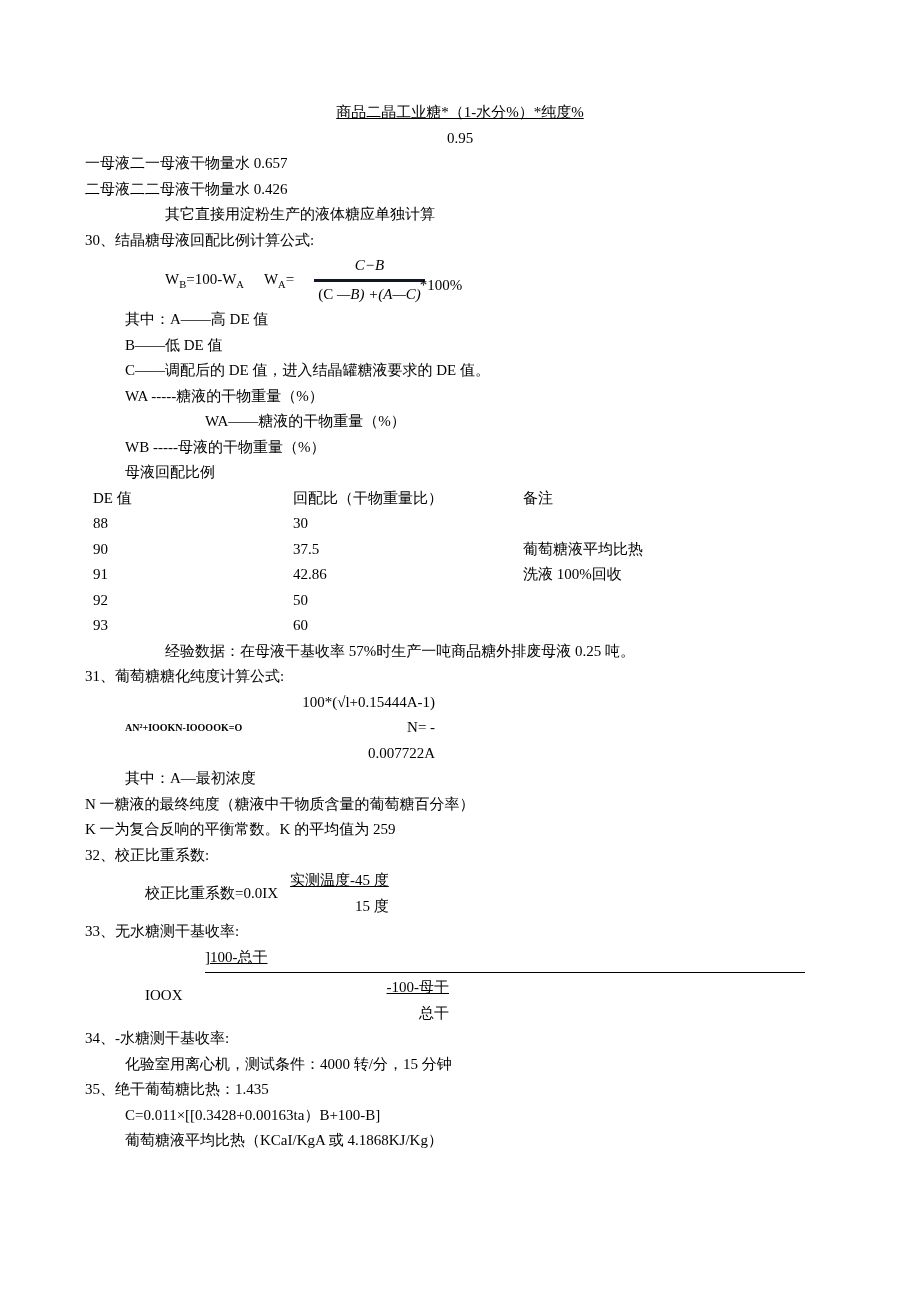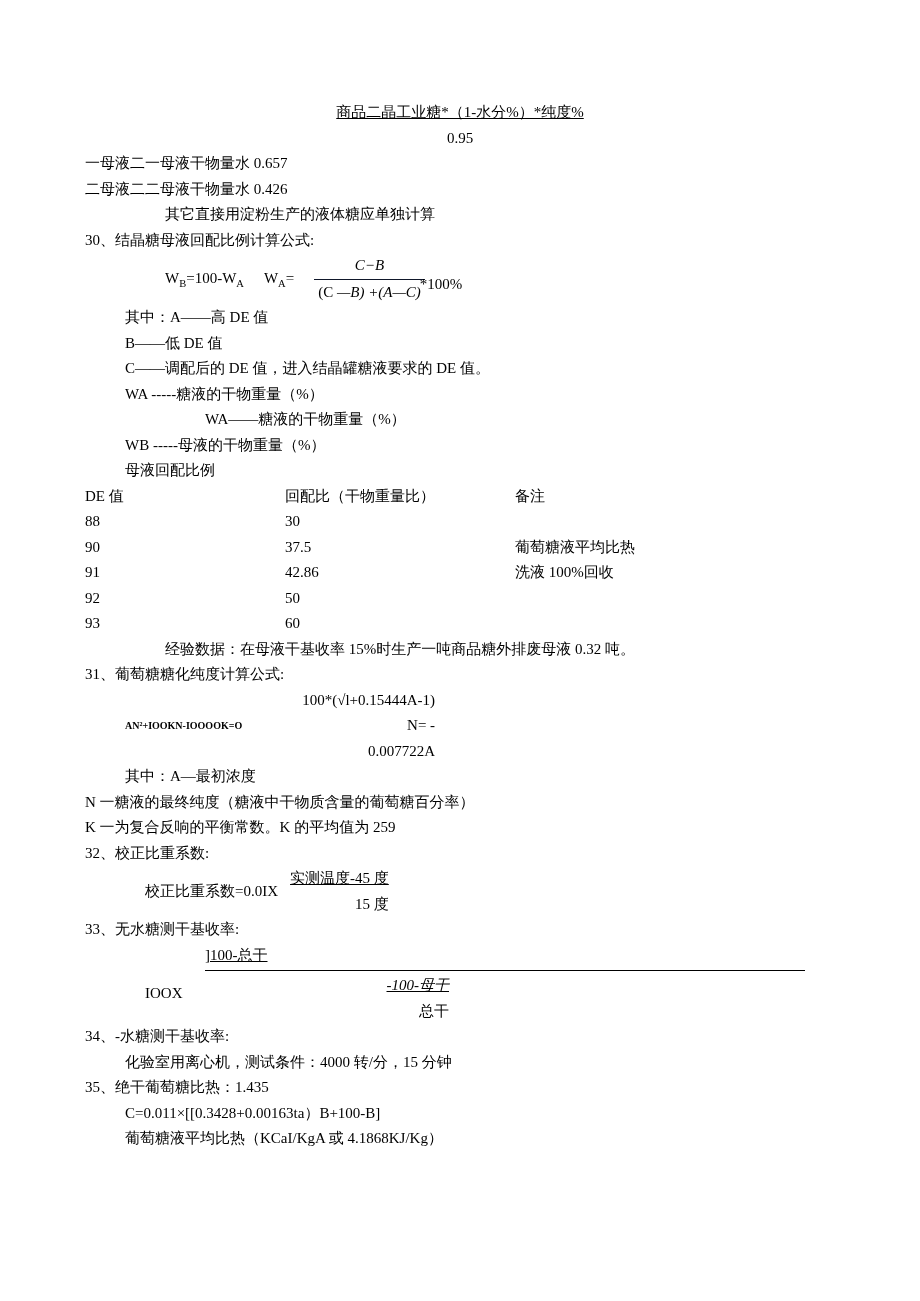--- a/index.html
+++ b/index.html
@@ -20,37 +20,37 @@
   .indent3 { margin-left: 120px; }
   .sub { font-size: 0.7em; vertical-align: sub; }
   .italic { font-style: italic; }
   .frac {
     display: inline-block;
     vertical-align: middle;
     text-align: center;
   }
   .frac .num {
     display: block;
-    border-bottom: 1px solid #0f172a;
+    border-bottom: 3px solid #0f172a;
     padding: 0 4px;
   }
   .frac .den {
     display: block;
     padding: 0 4px;
     text-align: right;
   }
   .formula-row {
     margin-left: 80px;
     display: flex;
     align-items: center;
     gap: 20px;
   }
   table.de-table {
     border-collapse: collapse;
-    margin-left: 0;
+    margin-left: 8px;
     width: 100%;
   }
   table.de-table td {
     padding: 0 0;
     vertical-align: top;
   }
   .col1 { width: 200px; }
   .col2 { width: 230px; }
   .col3 { width: auto; }
   .small { font-size: 10px; font-weight: bold; }
@@ -125,21 +125,21 @@
     <td></td>
   </tr>
   <tr>
     <td>93</td>
     <td>60</td>
     <td></td>
   </tr>
 </tbody>
   </table>
 
-<div class="indent2">经验数据：在母液干基收率 15%时生产一吨商品糖外排废母液 0.32 吨。</div>
+<div class="indent2">经验数据：在母液干基收率 57%时生产一吨商品糖外排废母液 0.25 吨。</div>
 
 <div>31、葡萄糖糖化纯度计算公式:</div>
 
 <div style="display:flex; align-items:center; margin-left:40px; gap:60px;">
   <span class="small">AN²+IOOKN-IOOOOK=O</span>
   <span>
     <span>100*(√l+0.15444A-1)</span>
     <div style="text-align:right;">
       <span>N= -</span>
     </div>
@@ -161,21 +161,21 @@
 </div>
 
 <div>33、无水糖测干基收率:</div>
 <div class="indent3">
   <span class="underline">]100-总干</span>
 </div>
 <hr class="long">
 <div style="display:flex; align-items:flex-start; margin-left:60px;">
   <span style="margin-top:8px;">IOOX</span>
   <span class="frac" style="margin-left:200px;">
-    <span class="num underline" style="border-bottom:none;font-style:italic;">-100-母干</span>
+    <span class="num underline" style="border-bottom:none;">-100-母干</span>
     <span class="den">总干</span>
   </span>
 </div>
 
 <div>34、-水糖测干基收率:</div>
 <div class="indent1">化验室用离心机，测试条件：4000 转/分，15 分钟</div>
 
 <div>35、绝干葡萄糖比热：1.435</div>
 <div class="indent1">C=0.011×[[0.3428+0.00163ta）B+100-B]</div>
 <div class="indent1">葡萄糖液平均比热（KCaI/KgA 或 4.1868KJ/Kg）</div>

